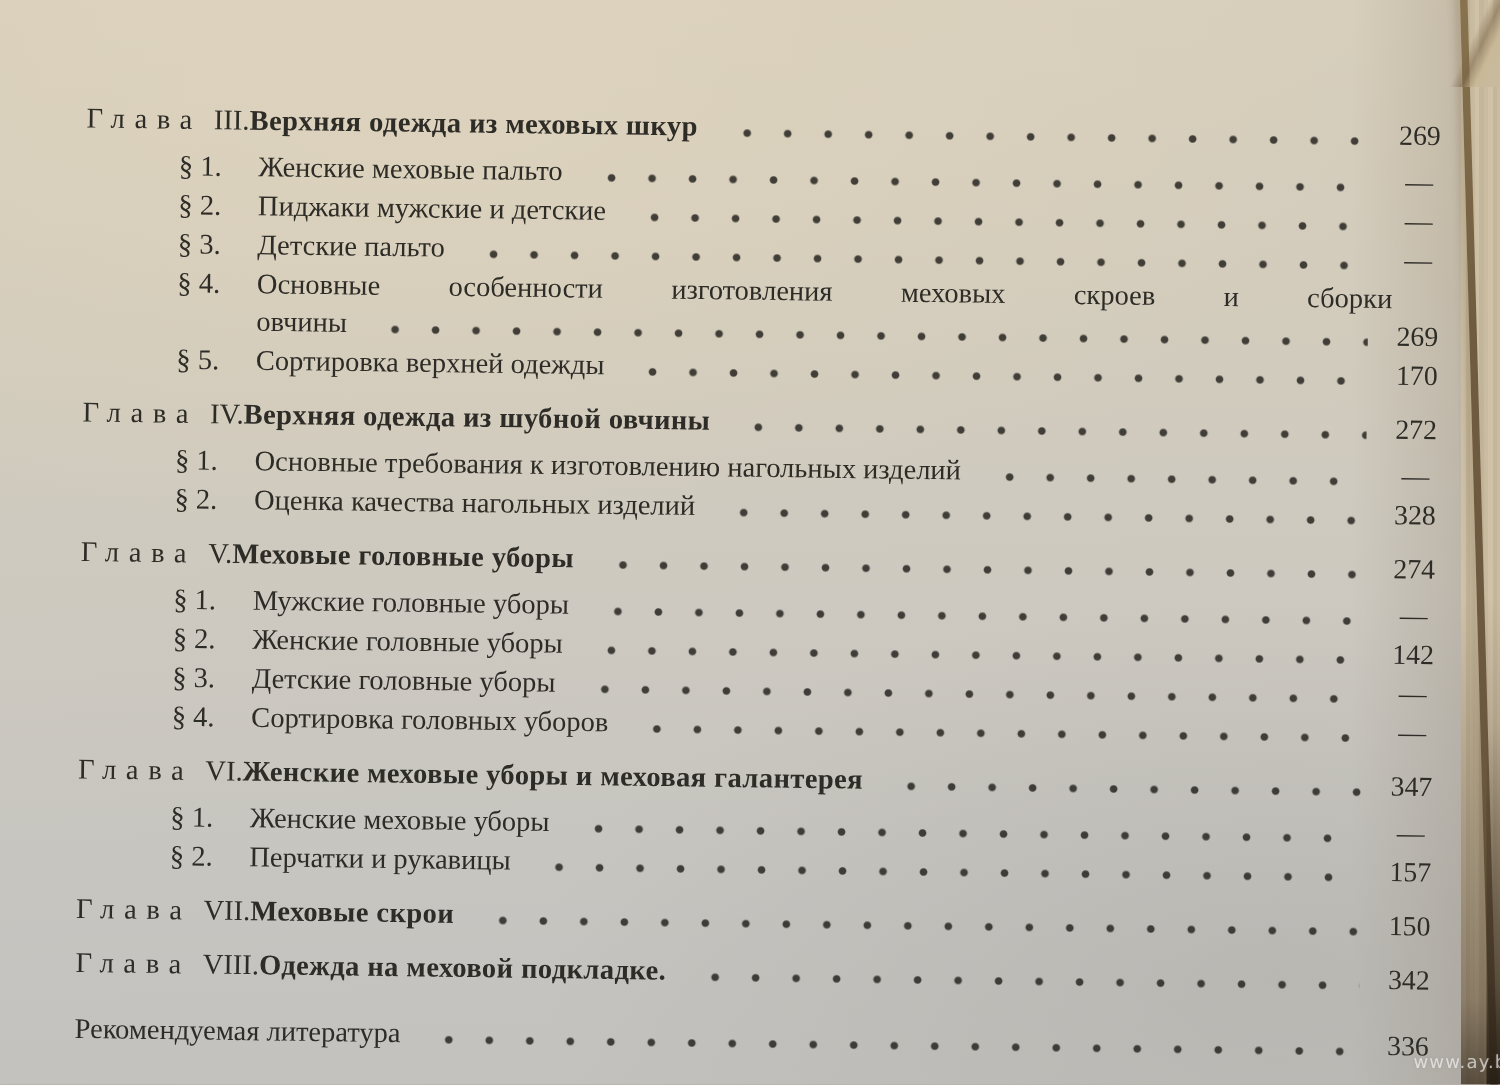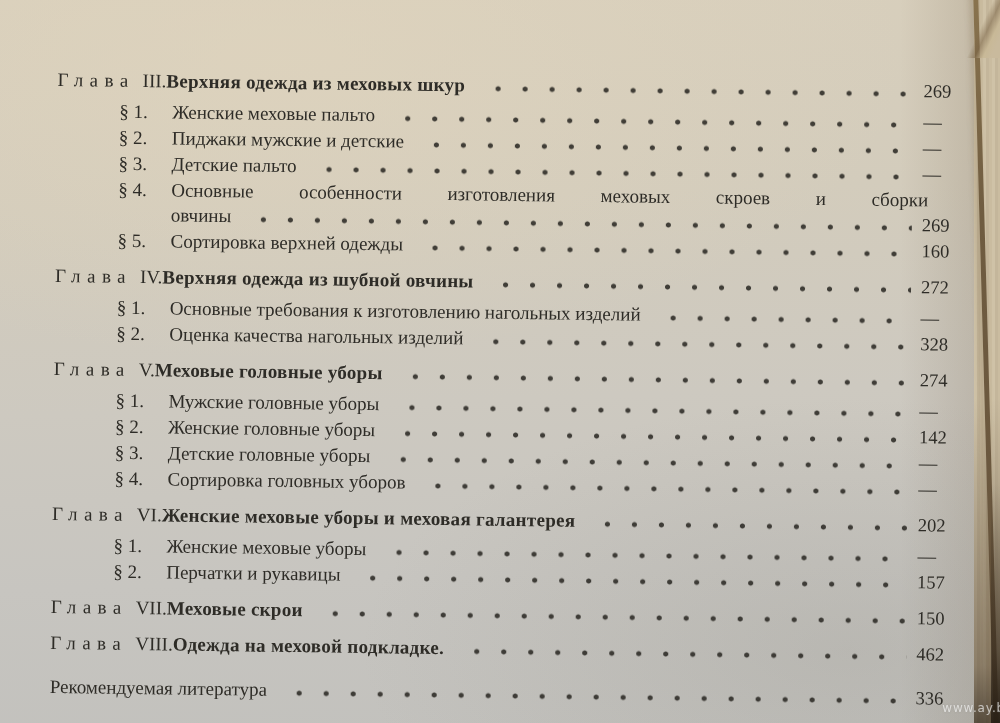--- a/index.html
+++ b/index.html
@@ -55,21 +55,21 @@
   .wrapA{padding-right:40px;}
   .wrapA .just{flex:1 1 auto;white-space:normal;text-align:justify;text-align-last:justify;}
   .cont{padding-left:115px;}
   .lit{margin-top:18px;}
   .leader{
     flex:1 1 auto;align-self:stretch;margin:0 10px 0 13px;
     background-image:radial-gradient(circle, rgba(44,42,37,.88) 2.1px, rgba(44,42,37,0) 2.9px);
     background-size:27px 8px;background-repeat:repeat-x;
     background-position:6px calc(100% - 6px);
   }
-  .pg{flex:none;min-width:46px;text-align:left;font-size:18.5px;}
+  .pg{flex:none;min-width:46px;text-align:center;font-size:18.5px;}
   
   .wm{
     position:absolute;right:-5px;bottom:8px;
     color:rgba(255,255,255,.62);
     font:12px "DejaVu Sans",sans-serif;letter-spacing:.8px;
     text-shadow:0 0 2px rgba(130,130,125,.4);
   }
 </style>
 </head>
 <body>
@@ -113,21 +113,21 @@
     <div class="row cont">
       <span class="ttl">овчины</span>
       <span class="leader"></span>
       <span class="pg">269</span>
     </div>
 
     <div class="row sec">
       <span class="pre">§ 5.</span>
       <span class="ttl">Сортировка верхней одежды</span>
       <span class="leader"></span>
-      <span class="pg">160</span>
+      <span class="pg">170</span>
     </div>
 
     <div class="row ch">
       <span class="chw">Глава</span>
       <span class="chn">IV.</span>
       <span class="ttl">Верхняя одежда из шубной овчины</span>
       <span class="leader"></span>
       <span class="pg">272</span>
     </div>
 
@@ -179,21 +179,21 @@
       <span class="ttl">Сортировка головных уборов</span>
       <span class="leader"></span>
       <span class="pg">—</span>
     </div>
 
     <div class="row ch">
       <span class="chw">Глава</span>
       <span class="chn">VI.</span>
       <span class="ttl">Женские меховые уборы и меховая галантерея</span>
       <span class="leader"></span>
-      <span class="pg">202</span>
+      <span class="pg">347</span>
     </div>
 
     <div class="row sec">
       <span class="pre">§ 1.</span>
       <span class="ttl">Женские меховые уборы</span>
       <span class="leader"></span>
       <span class="pg">—</span>
     </div>
 
     <div class="row sec">
@@ -209,21 +209,21 @@
       <span class="ttl">Меховые скрои</span>
       <span class="leader"></span>
       <span class="pg">150</span>
     </div>
 
     <div class="row ch">
       <span class="chw">Глава</span>
       <span class="chn">VIII.</span>
       <span class="ttl">Одежда на меховой подкладке.</span>
       <span class="leader"></span>
-      <span class="pg">462</span>
+      <span class="pg">342</span>
     </div>
 
     <div class="row lit">
       <span class="ttl">Рекомендуемая литература</span>
       <span class="leader"></span>
       <span class="pg">336</span>
     </div>
 
   </div>
 

